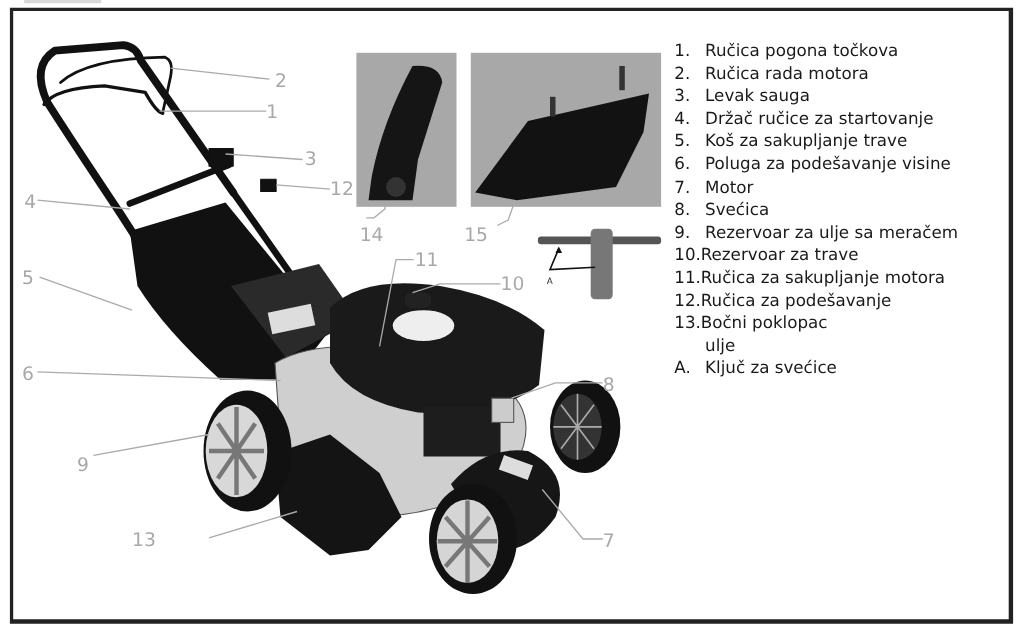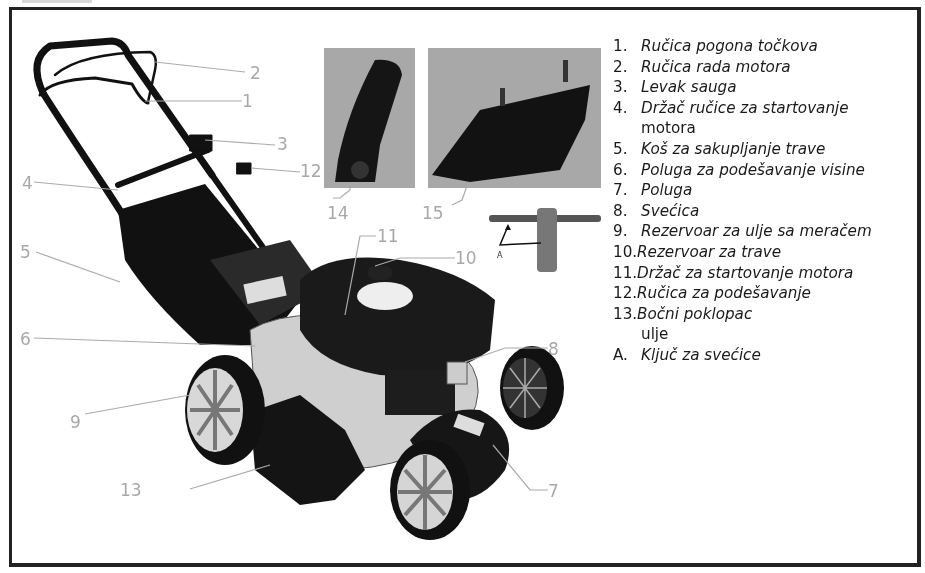--- a/index.html
+++ b/index.html
@@ -4,21 +4,21 @@
 <style>
   html,body{margin:0;padding:0;background:#fff;}
   body{width:925px;height:573px;position:relative;overflow:hidden;font-family:"DejaVu Sans","Liberation Sans",sans-serif;}
   .topnub{position:absolute;left:22px;top:0;width:70px;height:3px;background:#d8d8d8;}
   .frame{position:absolute;left:9px;top:7px;width:905px;height:553px;border:3px solid #222;border-right-width:4px;border-bottom-width:4px;box-sizing:content-box;}
   .figure{position:absolute;left:0;top:0;width:620px;height:560px;}
   .legend{position:absolute;left:613px;top:36px;width:300px;font-size:15.2px;color:#1a1a1a;}
   .legend-item{display:flex;line-height:20.6px;}
   .legend-num{display:inline-block;width:28px;flex:0 0 28px;}
   .legend-num.tight{width:24px;flex:0 0 24px;}
-  .legend-text{flex:1;font-style:italic;}
+  .legend-text{flex:1;}
   .legend-cont{padding-left:28px;line-height:20.6px;}
   svg text{font-family:"DejaVu Sans","Liberation Sans",sans-serif;}
 </style>
 </head>
 <body>
 
 <div class="topnub"></div>
 <div class="frame"></div>
 
 <svg class="figure" width="620" height="560" viewBox="0 0 620 560" xmlns="http://www.w3.org/2000/svg">
@@ -138,48 +138,47 @@
       <span class="legend-text">Ručica rada motora</span>
     </div>
   <div class="legend-item">
       <span class="legend-num">3.</span>
       <span class="legend-text">Levak sauga</span>
     </div>
   <div class="legend-item">
       <span class="legend-num">4.</span>
       <span class="legend-text">Držač ručice za startovanje</span>
     </div>
-  <div class="legend-cont">motora</div>
   <div class="legend-item">
       <span class="legend-num">5.</span>
       <span class="legend-text">Koš za sakupljanje trave</span>
     </div>
   <div class="legend-item">
       <span class="legend-num">6.</span>
       <span class="legend-text">Poluga za podešavanje visine</span>
     </div>
   <div class="legend-item">
       <span class="legend-num">7.</span>
-      <span class="legend-text">Poluga</span>
+      <span class="legend-text">Motor</span>
     </div>
   <div class="legend-item">
       <span class="legend-num">8.</span>
       <span class="legend-text">Svećica</span>
     </div>
   <div class="legend-item">
       <span class="legend-num">9.</span>
       <span class="legend-text">Rezervoar za ulje sa meračem</span>
     </div>
   <div class="legend-item">
       <span class="legend-num tight">10.</span>
       <span class="legend-text">Rezervoar za trave</span>
     </div>
   <div class="legend-item">
       <span class="legend-num tight">11.</span>
-      <span class="legend-text">Držač za startovanje motora</span>
+      <span class="legend-text">Ručica za sakupljanje motora</span>
     </div>
   <div class="legend-item">
       <span class="legend-num tight">12.</span>
       <span class="legend-text">Ručica za podešavanje</span>
     </div>
   <div class="legend-item">
       <span class="legend-num tight">13.</span>
       <span class="legend-text">Bočni poklopac</span>
     </div>
   <div class="legend-cont">ulje</div>

